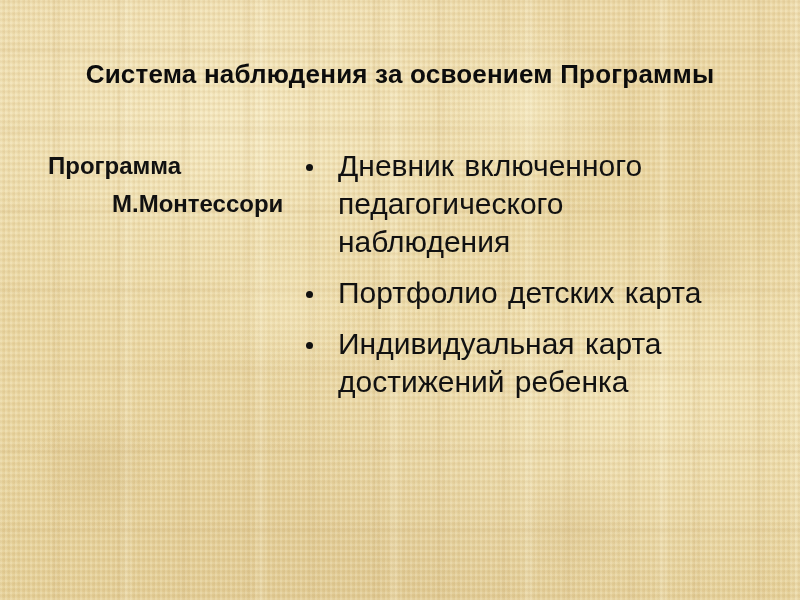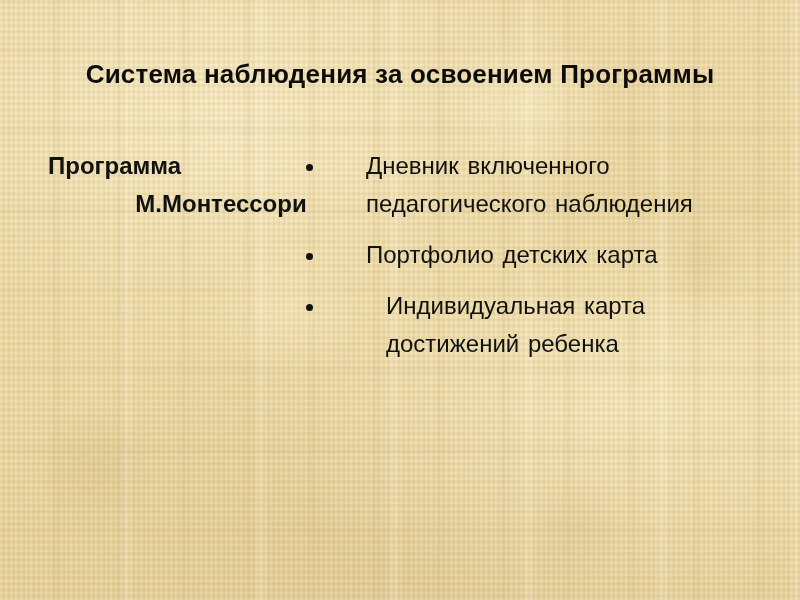--- a/index.html
+++ b/index.html
@@ -105,55 +105,54 @@
     left: 48px;
     top: 147px;
     width: 250px;
     font-size: 24px;
     line-height: 38px;
     color: #111;
     text-indent: 0;
     padding-left: 32px;
     font-weight: bold;
   }
-  .col-left .line2 { padding-left: 32px; display: block; text-align: center; }
+  .col-left .line2 { padding-left: 32px; display: block; }
   .col-left .line1 { display: block; margin-left: -32px; }
 
   .col-right {
     position: absolute;
     left: 306px;
     top: 147px;
     width: 430px;
   }
   .bullet-row {
     display: flex;
     align-items: flex-start;
     margin-bottom: 13px;
   }
-  .bullet-row:last-child { margin-bottom: 0; gap: 20px; }
+  .bullet-row:last-child { margin-bottom: 0; }
   .bullet-dot {
     flex: 0 0 auto;
     width: 32px;
     padding-top: 17px;
     line-height: 0;
   }
   .bullet-dot i {
     display: block;
     width: 7px;
     height: 7px;
     border-radius: 50%;
     background: #101010;
   }
   .bullet-text {
     flex: 1 1 auto;
-    font-size: 24px;
+    font-size: 30px;
     line-height: 38px;
     color: #111;
     word-spacing: 2px;
-    margin-left: 28px;
   }
 </style>
 </head>
 <body>
 
 <div class="slide">
 
   <div class="texture tex-base"></div>
   <div class="texture tex-blocks"></div>
   <div class="texture tex-v"></div>

